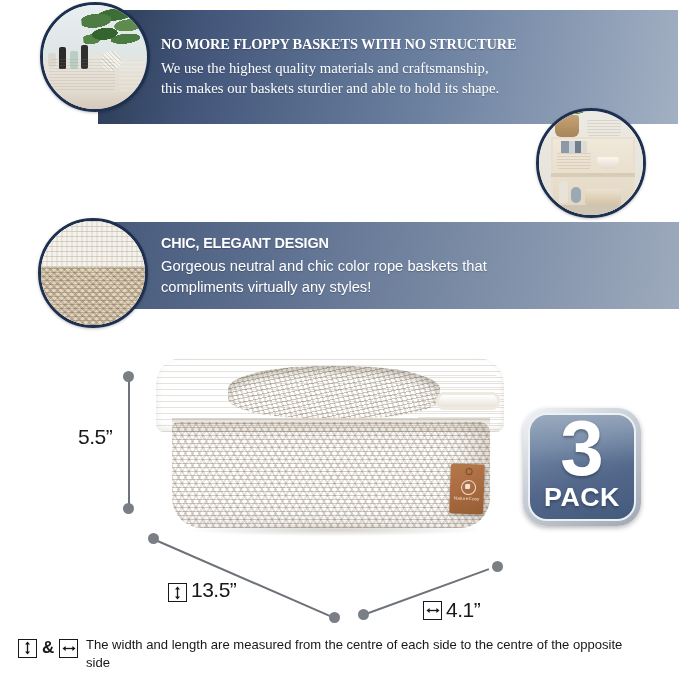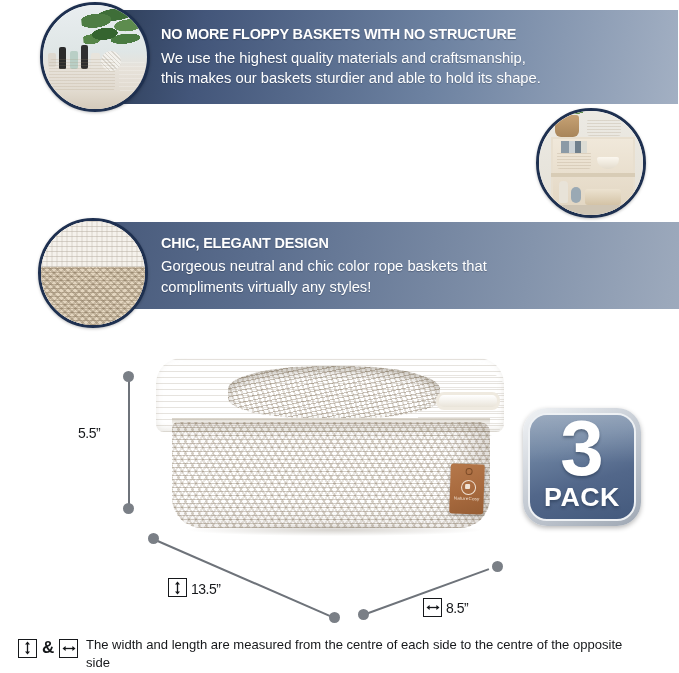--- a/index.html
+++ b/index.html
@@ -33,22 +33,23 @@
     margin-top:5px;
     transform:scaleX(0.95);
     transform-origin:left center;
     text-shadow:0 1px 1px rgba(20,32,52,.3);
     white-space:nowrap;
   }
   .banner-body.right{transform-origin:right center;}
 
   
   #banner1{
-    left:98px;top:10px;width:580px;height:94px;
+    left:98px;top:10px;width:580px;height:114px;
     background:linear-gradient(100deg,#2b3b55 0%,#43567a 18%,#6d82a1 58%,#a3b0c3 100%);
+    font-family:Liberation Serif, serif;
   }
   #banner1 .banner-text{padding-left:63px;}
 
   
   #banner2{
     left:0px;top:118px;width:582px;height:83px;
     background:linear-gradient(100deg,#93a6c2 0%,#7b90b0 38%,#566b8d 78%,#3a4d6d 100%);
     justify-content:flex-end;
   }
   #banner2 .banner-text{padding-right:68px;text-align:right;}
@@ -192,21 +193,21 @@
   .bk-tag-name{position:absolute;left:0;right:0;top:32px;text-align:center;
     color:#f3e6d8;font-size:4.5px;letter-spacing:.2px;}
   .bk-shadow{position:absolute;left:40px;top:172px;width:290px;height:12px;
     background:radial-gradient(ellipse at center,rgba(120,110,95,.3) 0%,transparent 72%);}
 
   
   .dimline{position:absolute;background:#6e737a;z-index:6;}
   .dot{position:absolute;width:11px;height:11px;border-radius:50%;background:#7a7f86;z-index:7;}
   .dimlabel{position:absolute;z-index:7;display:flex;align-items:center;gap:4px;
     font-size:21px;color:#16181b;font-weight:400;}
-  .dimlabel .txt{font-size:14px;letter-spacing:-.5px;}
+  .dimlabel .txt{font-size:21px;letter-spacing:-.5px;}
   .bx{width:19px;height:19px;border:1.6px solid #16181b;box-sizing:border-box;
     display:flex;align-items:center;justify-content:center;}
   .bx svg{display:block;}
 
   #vline{left:128px;top:380px;width:2px;height:128px;}
   #vdot1{left:123px;top:371px;}
   #vdot2{left:123px;top:503px;}
   #hlabel{left:78px;top:425px;font-size:22px;}
 
   .diag{position:absolute;height:2px;background:#6e737a;transform-origin:left center;z-index:6;}
@@ -352,21 +353,21 @@
   <div class="dot" id="ddot3"></div>
   <div class="dot" id="ddot4"></div>
   <div class="dimlabel" id="lbl85">
     <span class="bx">
       <svg width="14" height="11" viewBox="0 0 14 11">
         <line x1="2" y1="5.5" x2="12" y2="5.5" stroke="#16181b" stroke-width="1.3"></line>
         <polygon points="0.5,5.5 3.6,3 3.6,8" fill="#16181b"></polygon>
         <polygon points="13.5,5.5 10.4,3 10.4,8" fill="#16181b"></polygon>
       </svg>
     </span>
-    <span class="txt">8.5”</span>
+    <span class="txt">4.1”</span>
   </div>
 
   <div id="badge">
     <div class="inner">
       <div class="gloss"></div>
       <div class="num">3</div>
       <div class="pk">PACK</div>
     </div>
   </div>
 

